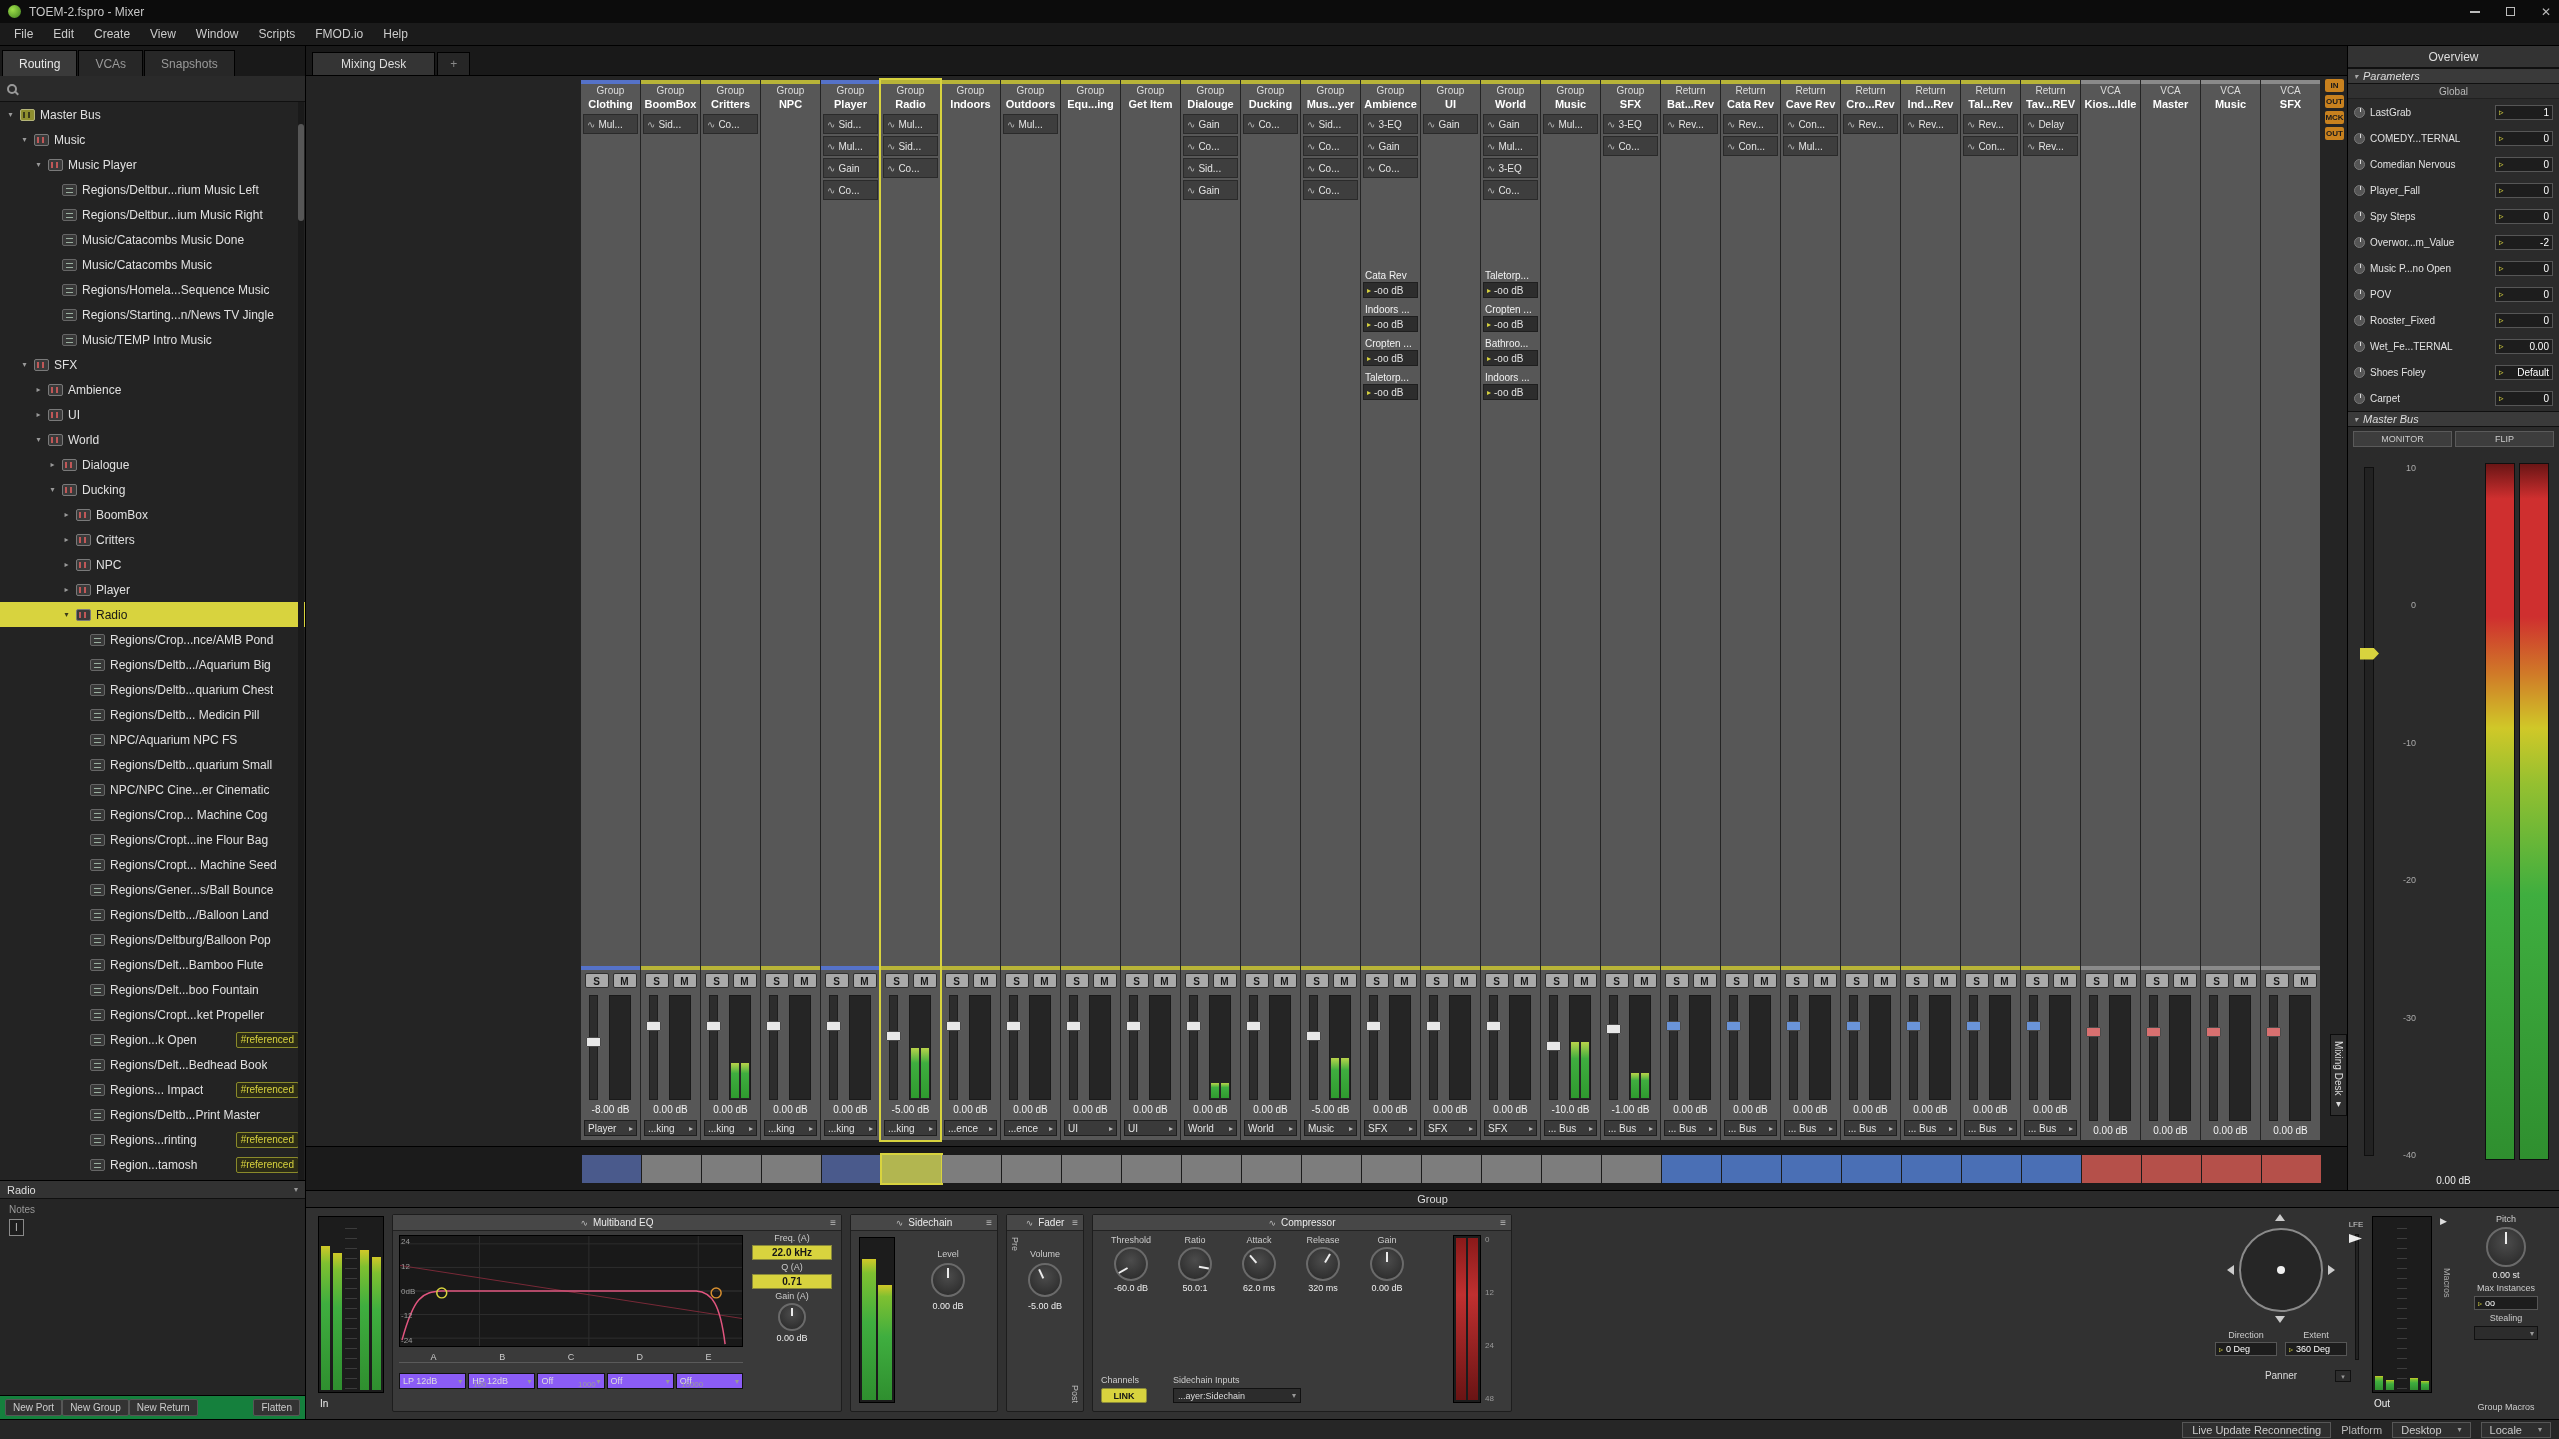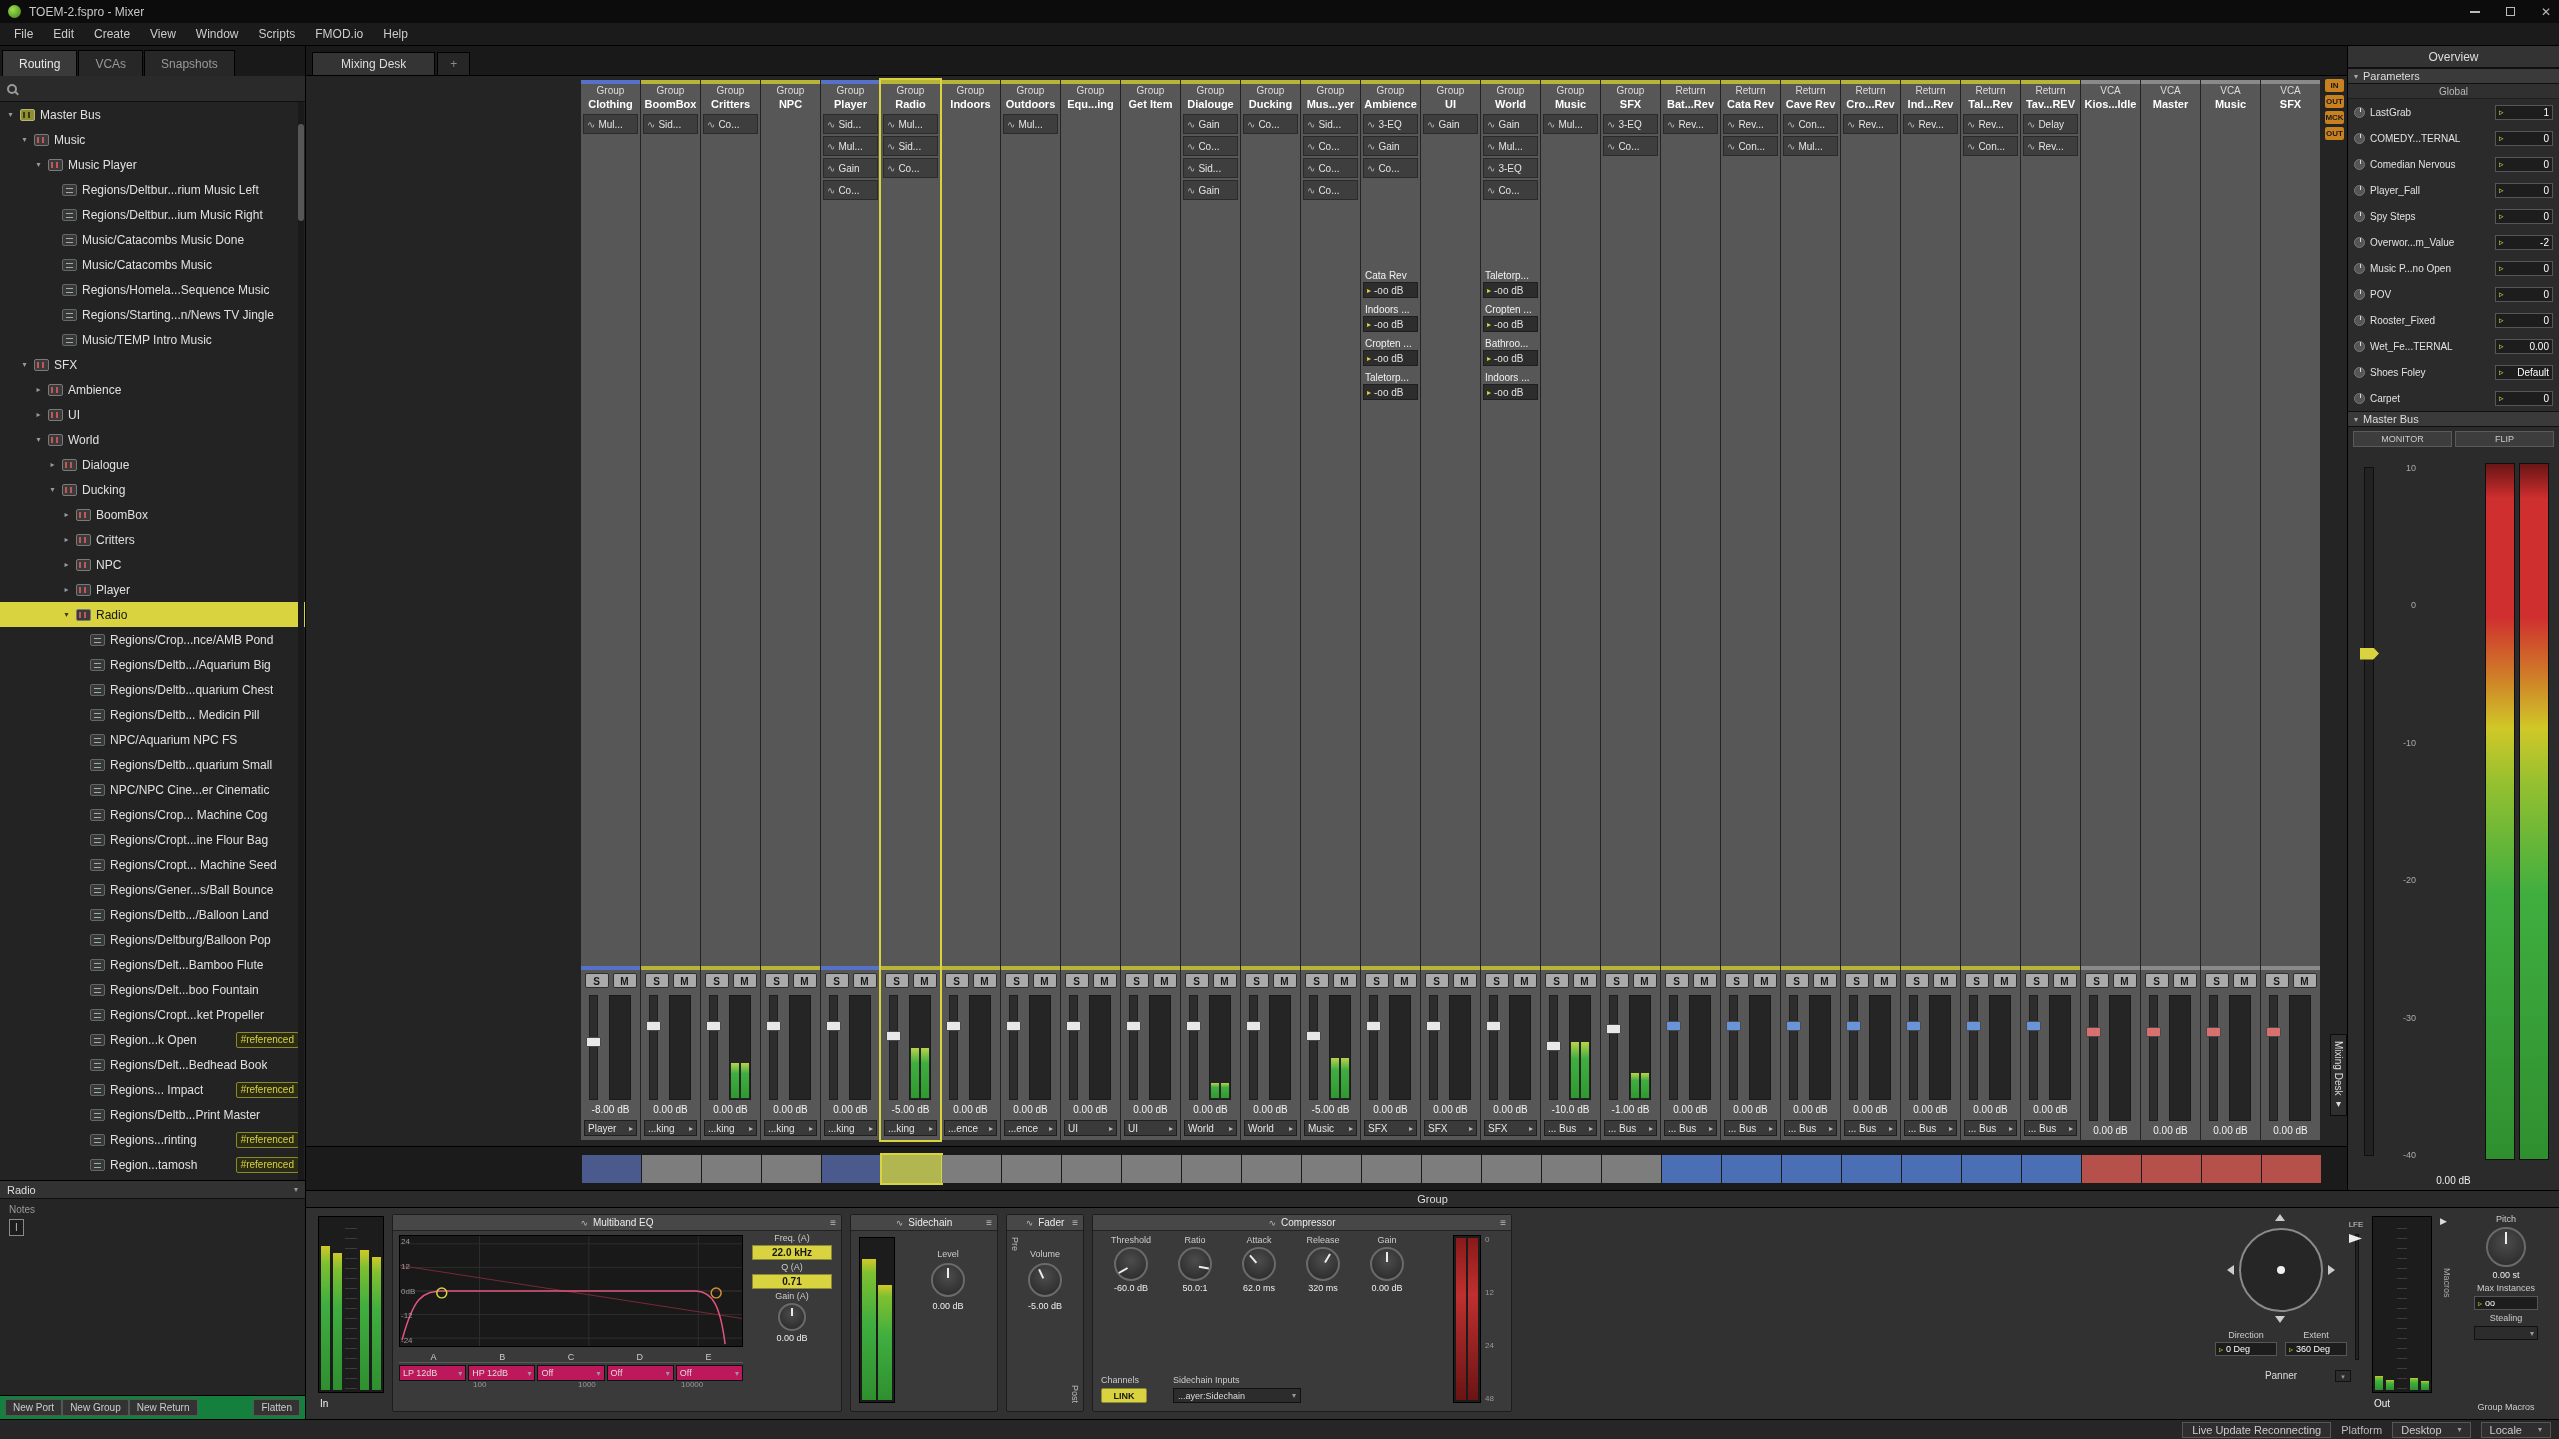--- a/index.html
+++ b/index.html
@@ -94,21 +94,21 @@
   .cbadge { width:19px; height:13px; background:#c8811e; color:#1a1a1a; font-size:8px; font-weight:bold; text-align:center; line-height:13px; border-radius:2px; }
   .desk-rot { position:absolute; right:0; bottom:30px; writing-mode:vertical-rl; font-size:10px; color:#ddd; background:#2e2e2e; border:1px solid #0c0c0c; padding:6px 2px; }
   .overview-bar { height:44px; background:#1b1b1b; border-top:1px solid #000; display:flex; align-items:center; }
   .minis { display:flex; gap:1px; padding-left:276px; }
   .mini { width:59px; height:28px; }
   .mini.selected { outline:2px solid #d8d33e; }
 
   
   .right-panel { width:212px; background:#2b2b2b; border-left:1px solid #000; display:flex; flex-direction:column; }
   .rp-title { height:22px; background:#333; border-bottom:1px solid #101010; display:flex; align-items:center; justify-content:center; font-size:12px; color:#ddd; }
-  .rp-sec { height:16px; background:#3a3a3a; border-top:1px solid #101010; border-bottom:1px solid #101010; display:flex; align-items:center; gap:5px; padding:0 6px; font-size:11px; color:#ddd; }
+  .rp-sec { height:16px; background:#3a3a3a; border-top:1px solid #101010; border-bottom:1px solid #101010; display:flex; align-items:center; gap:5px; padding:0 6px; font-size:11px; color:#ddd;font-style:italic; }
   .rp-sec::before { content:"▾"; font-size:8px; color:#aaa; }
   .rp-global { height:15px; line-height:15px; text-align:center; font-size:10px; color:#bbb; background:#303030; border-bottom:1px solid #202020; }
   .rp-param { height:26px; display:flex; align-items:center; gap:5px; padding:0 6px; }
   .knob-ic { width:11px; height:11px; border-radius:50%; background:#555; border:1px solid #7a7a7a; position:relative; flex:0 0 auto; }
   .knob-ic::after { content:""; position:absolute; left:50%; top:0; width:1px; height:4px; background:#ddd; }
   .rp-pname { flex:1; font-size:10px; color:#e2e2e2; white-space:nowrap; overflow:hidden; }
   .rp-pval { width:58px; height:15px; background:#1d1d1d; border:1px solid #565656; display:flex; align-items:center; gap:3px; padding:0 3px; font-size:10px; color:#fff; flex:0 0 auto; }
   .rp-pval::before { content:"▹"; color:#d8d33e; font-size:9px; }
   .rp-pval span { margin-left:auto; }
   .rp-mb-btns { display:flex; gap:3px; padding:4px 5px; }
@@ -135,21 +135,21 @@
   .vm-ticks { width:12px; height:100%; background:repeating-linear-gradient(#1c1c1c 0 9px, #3c3c3c 9px 10px); }
   .blk-label { position:absolute; bottom:0; left:2px; font-size:10px; color:#eee; }
   .eq-graph { position:absolute; left:6px; top:20px; width:344px; height:112px; background:#191919; border:1px solid #000; }
   .eq-dbscale { position:absolute; left:8px; top:22px; height:108px; display:flex; flex-direction:column; justify-content:space-between; z-index:2; }
   .eq-dbscale span { font-size:8px; color:#9a9a9a; }
   .eq-freqscale span { position:absolute; bottom:22px; font-size:8px; color:#9a9a9a; z-index:2; }
   .eq-f0 { left:80px; } .eq-f1 { left:185px; } .eq-f2 { left:288px; }
   .eq-bands { position:absolute; left:6px; top:137px; width:344px; display:flex; }
   .eq-band { flex:1; text-align:center; font-size:9px; color:#ccc; border-bottom:1px solid #5a5a5a; }
   .eq-modes { position:absolute; left:6px; top:150px; width:344px; display:flex; gap:2px; }
-  .eq-mode { flex:1; height:16px; background:#be185d; border:1px solid #111; font-size:9px; color:#ddd; display:flex; align-items:center; justify-content:space-between; padding:0 3px; overflow:hidden; white-space:nowrap; }
+  .eq-mode { flex:1; height:16px; background:#8b5cf6; border:1px solid #111; font-size:9px; color:#ddd; display:flex; align-items:center; justify-content:space-between; padding:0 3px; overflow:hidden; white-space:nowrap;margin-top:8px; }
   .eq-mode::after { content:"▾"; color:#999; font-size:8px; }
   .eq-side { position:absolute; right:5px; top:18px; width:88px; display:flex; flex-direction:column; align-items:center; gap:2px; }
   .dk-lab { font-size:9px; color:#ccc; }
   .dk-val { font-size:9px; color:#eee; }
   .yellow-box { width:80px; height:15px; background:#d8d33e; color:#161616; font-size:10px; font-weight:bold; display:flex; align-items:center; justify-content:center; border:1px solid #8a8a3a; }
   .knob { border-radius:50%; background:radial-gradient(circle at 50% 38%, #4c4c4c, #262626); border:2px solid #6a6a6a; position:relative; flex:0 0 auto; }
   .knob::after { content:""; position:absolute; left:calc(50% - 1px); width:2px; background:#ececec; transform:rotate(var(--rot,0deg)); }
   .knob-m { width:34px; height:34px; } .knob-m::after { top:3px; height:10px; transform-origin:50% 14px; }
   .knob-s { width:28px; height:28px; } .knob-s::after { top:3px; height:8px; transform-origin:50% 11px; }
   .knob-l { width:40px; height:40px; } .knob-l::after { top:3px; height:12px; transform-origin:50% 17px; }

